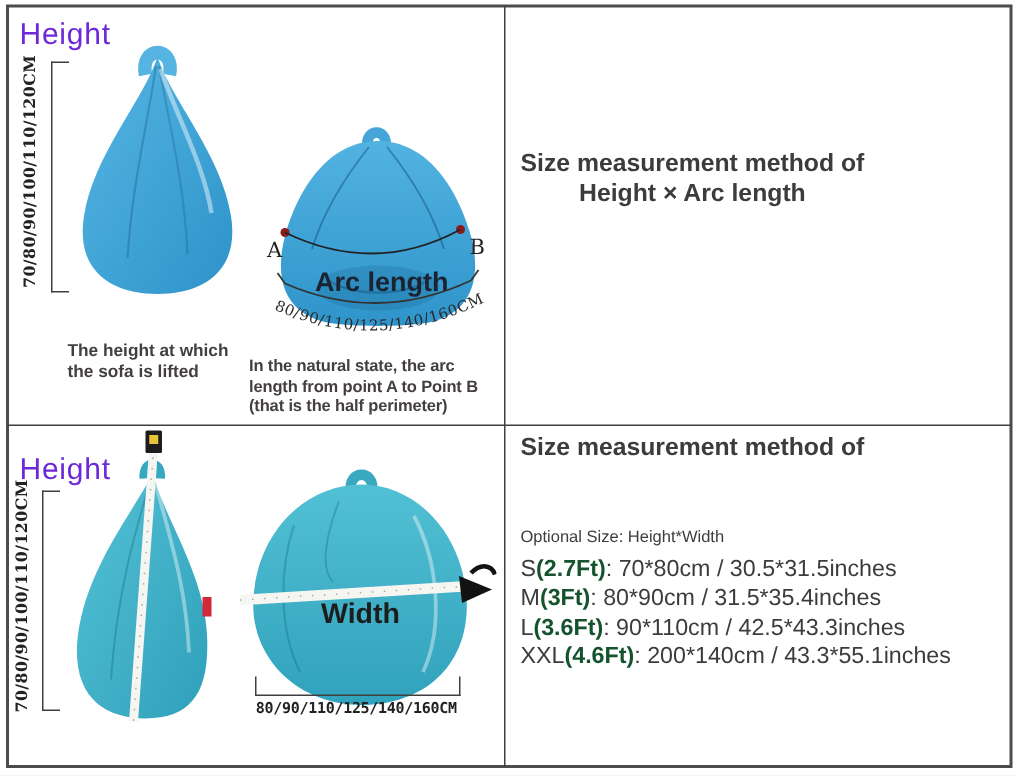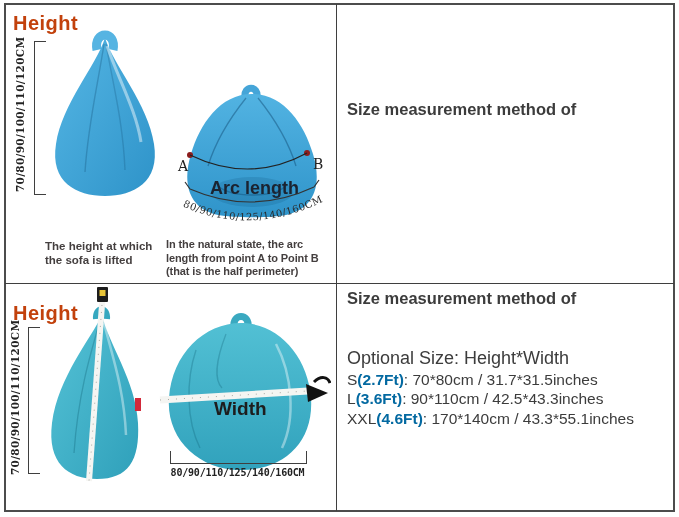--- a/index.html
+++ b/index.html
@@ -6,44 +6,44 @@
   #canvas{
     position:relative;width:679px;height:517px;background:#ffffff;
     font-family:"Liberation Sans",sans-serif;overflow:hidden;
   }
   .abs{position:absolute;}
   
   .outer-frame{left:4px;top:3px;right:4px;bottom:5px;border:2px solid #4c4c4c;}
   .divider-v{left:336px;top:4px;bottom:6px;width:0;border-left:1.5px solid #3f3f3f;}
   .divider-h{top:283px;left:5px;right:5px;height:0;border-top:1.5px solid #3f3f3f;}
   
-  .panel-title{font-weight:bold;font-size:20px;color:#c2410c;letter-spacing:.5px;}
+  .panel-title{font-weight:normal;font-size:20px;color:#6d28d9;letter-spacing:.5px;}
   
   .bracket-v{width:11px;border:1.5px solid #3f3f3f;border-right:none;}
   .bracket-h{height:12px;border:1.5px solid #3f3f3f;border-top:none;}
   
   .scale-rot{
     width:150px;height:14px;text-align:center;white-space:nowrap;
     transform:rotate(-90deg);
     font-family:"DejaVu Serif",serif;font-weight:bold;font-size:10.5px;
     letter-spacing:.3px;color:#222;
   }
   .scale-mono{
     font-family:"DejaVu Sans Mono",monospace;font-weight:bold;font-size:10px;
     color:#222;text-align:center;white-space:nowrap;letter-spacing:-.2px;
   }
   .caption{font-weight:bold;color:#443f3f;}
-  .cap-left{left:45px;top:239px;width:120px;font-size:11.5px;line-height:14px;}
+  .cap-left{left:45px;top:227px;width:120px;font-size:11.5px;line-height:14px;}
   .cap-mid{left:166px;top:238px;width:158px;font-size:11px;line-height:13.5px;letter-spacing:-.1px;}
   
   .method-block{color:#3c3c3c;}
   .method-line{font-weight:bold;font-size:16.5px;line-height:19.5px;white-space:nowrap;text-align:center;}
-  .optional-line{font-size:18px;line-height:19px;color:#3c3c3c;white-space:nowrap;}
+  .optional-line{font-size:11px;line-height:19px;color:#3c3c3c;white-space:nowrap;}
   .size-row{font-size:15.5px;line-height:19.4px;color:#3c3c3c;white-space:nowrap;}
-  .size-ft{font-weight:bold;color:#0369a1;}
+  .size-ft{font-weight:bold;color:#14532d;}
   svg{display:block;}
 </style>
 </head>
 <body>
 
 <div id="canvas">
 
   <div class="abs outer-frame"></div>
   <div class="abs divider-v"></div>
   <div class="abs divider-h"></div>
@@ -93,20 +93,21 @@
     <path id="arcTP" d="M6 124 Q76 155 148 119" fill="none" stroke="none"></path>
     <text font-family="DejaVu Serif,serif" font-size="10" fill="#2a2a2a" letter-spacing=".4">
       <textPath href="#arcTP" startOffset="50%" text-anchor="middle">80/90/110/125/140/160CM</textPath>
     </text>
   </svg>
 
   <div class="abs caption cap-mid">In the natural state, the arc length from point A to Point B (that is the half perimeter)</div>
 
   <div class="abs method-block" style="left:347px;top:100px;">
     <div class="method-line">Size measurement method of</div>
+    <div class="method-line">Height × Arc length</div>
   </div>
 
   <div class="abs panel-title" style="left:13px;top:302px;">Height</div>
 
   <div class="abs bracket-v" style="left:28px;top:327px;height:145px;"></div>
 
   <div class="abs scale-rot" style="left:-59px;top:393px;">70/80/90/100/110/120CM</div>
 
   <svg class="abs" style="left:40px;top:285px;" width="115" height="200" viewBox="0 0 115 200">
     <defs>
@@ -149,18 +150,19 @@
 
   <div class="abs scale-mono" style="left:170px;top:467px;width:135px;">80/90/110/125/140/160CM</div>
 
   <div class="abs method-block" style="left:347px;top:289px;">
     <div class="method-line">Size measurement method of</div>
   </div>
 
   <div class="abs optional-line" style="left:347px;top:349px;">Optional Size: Height*Width</div>
 
   <div class="abs" style="left:347px;top:370px;">
-    <div class="size-row"><span>S</span><span class="size-ft">(2.7Ft)</span><span>: 70*80cm / 31.7*31.5inches</span></div>
+    <div class="size-row"><span>S</span><span class="size-ft">(2.7Ft)</span><span>: 70*80cm / 30.5*31.5inches</span></div>
+    <div class="size-row"><span>M</span><span class="size-ft">(3Ft)</span><span>: 80*90cm / 31.5*35.4inches</span></div>
     <div class="size-row"><span>L</span><span class="size-ft">(3.6Ft)</span><span>: 90*110cm / 42.5*43.3inches</span></div>
-    <div class="size-row"><span>XXL</span><span class="size-ft">(4.6Ft)</span><span>: 170*140cm / 43.3*55.1inches</span></div>
+    <div class="size-row"><span>XXL</span><span class="size-ft">(4.6Ft)</span><span>: 200*140cm / 43.3*55.1inches</span></div>
   </div>
 
 </div>
 
 </body></html>

